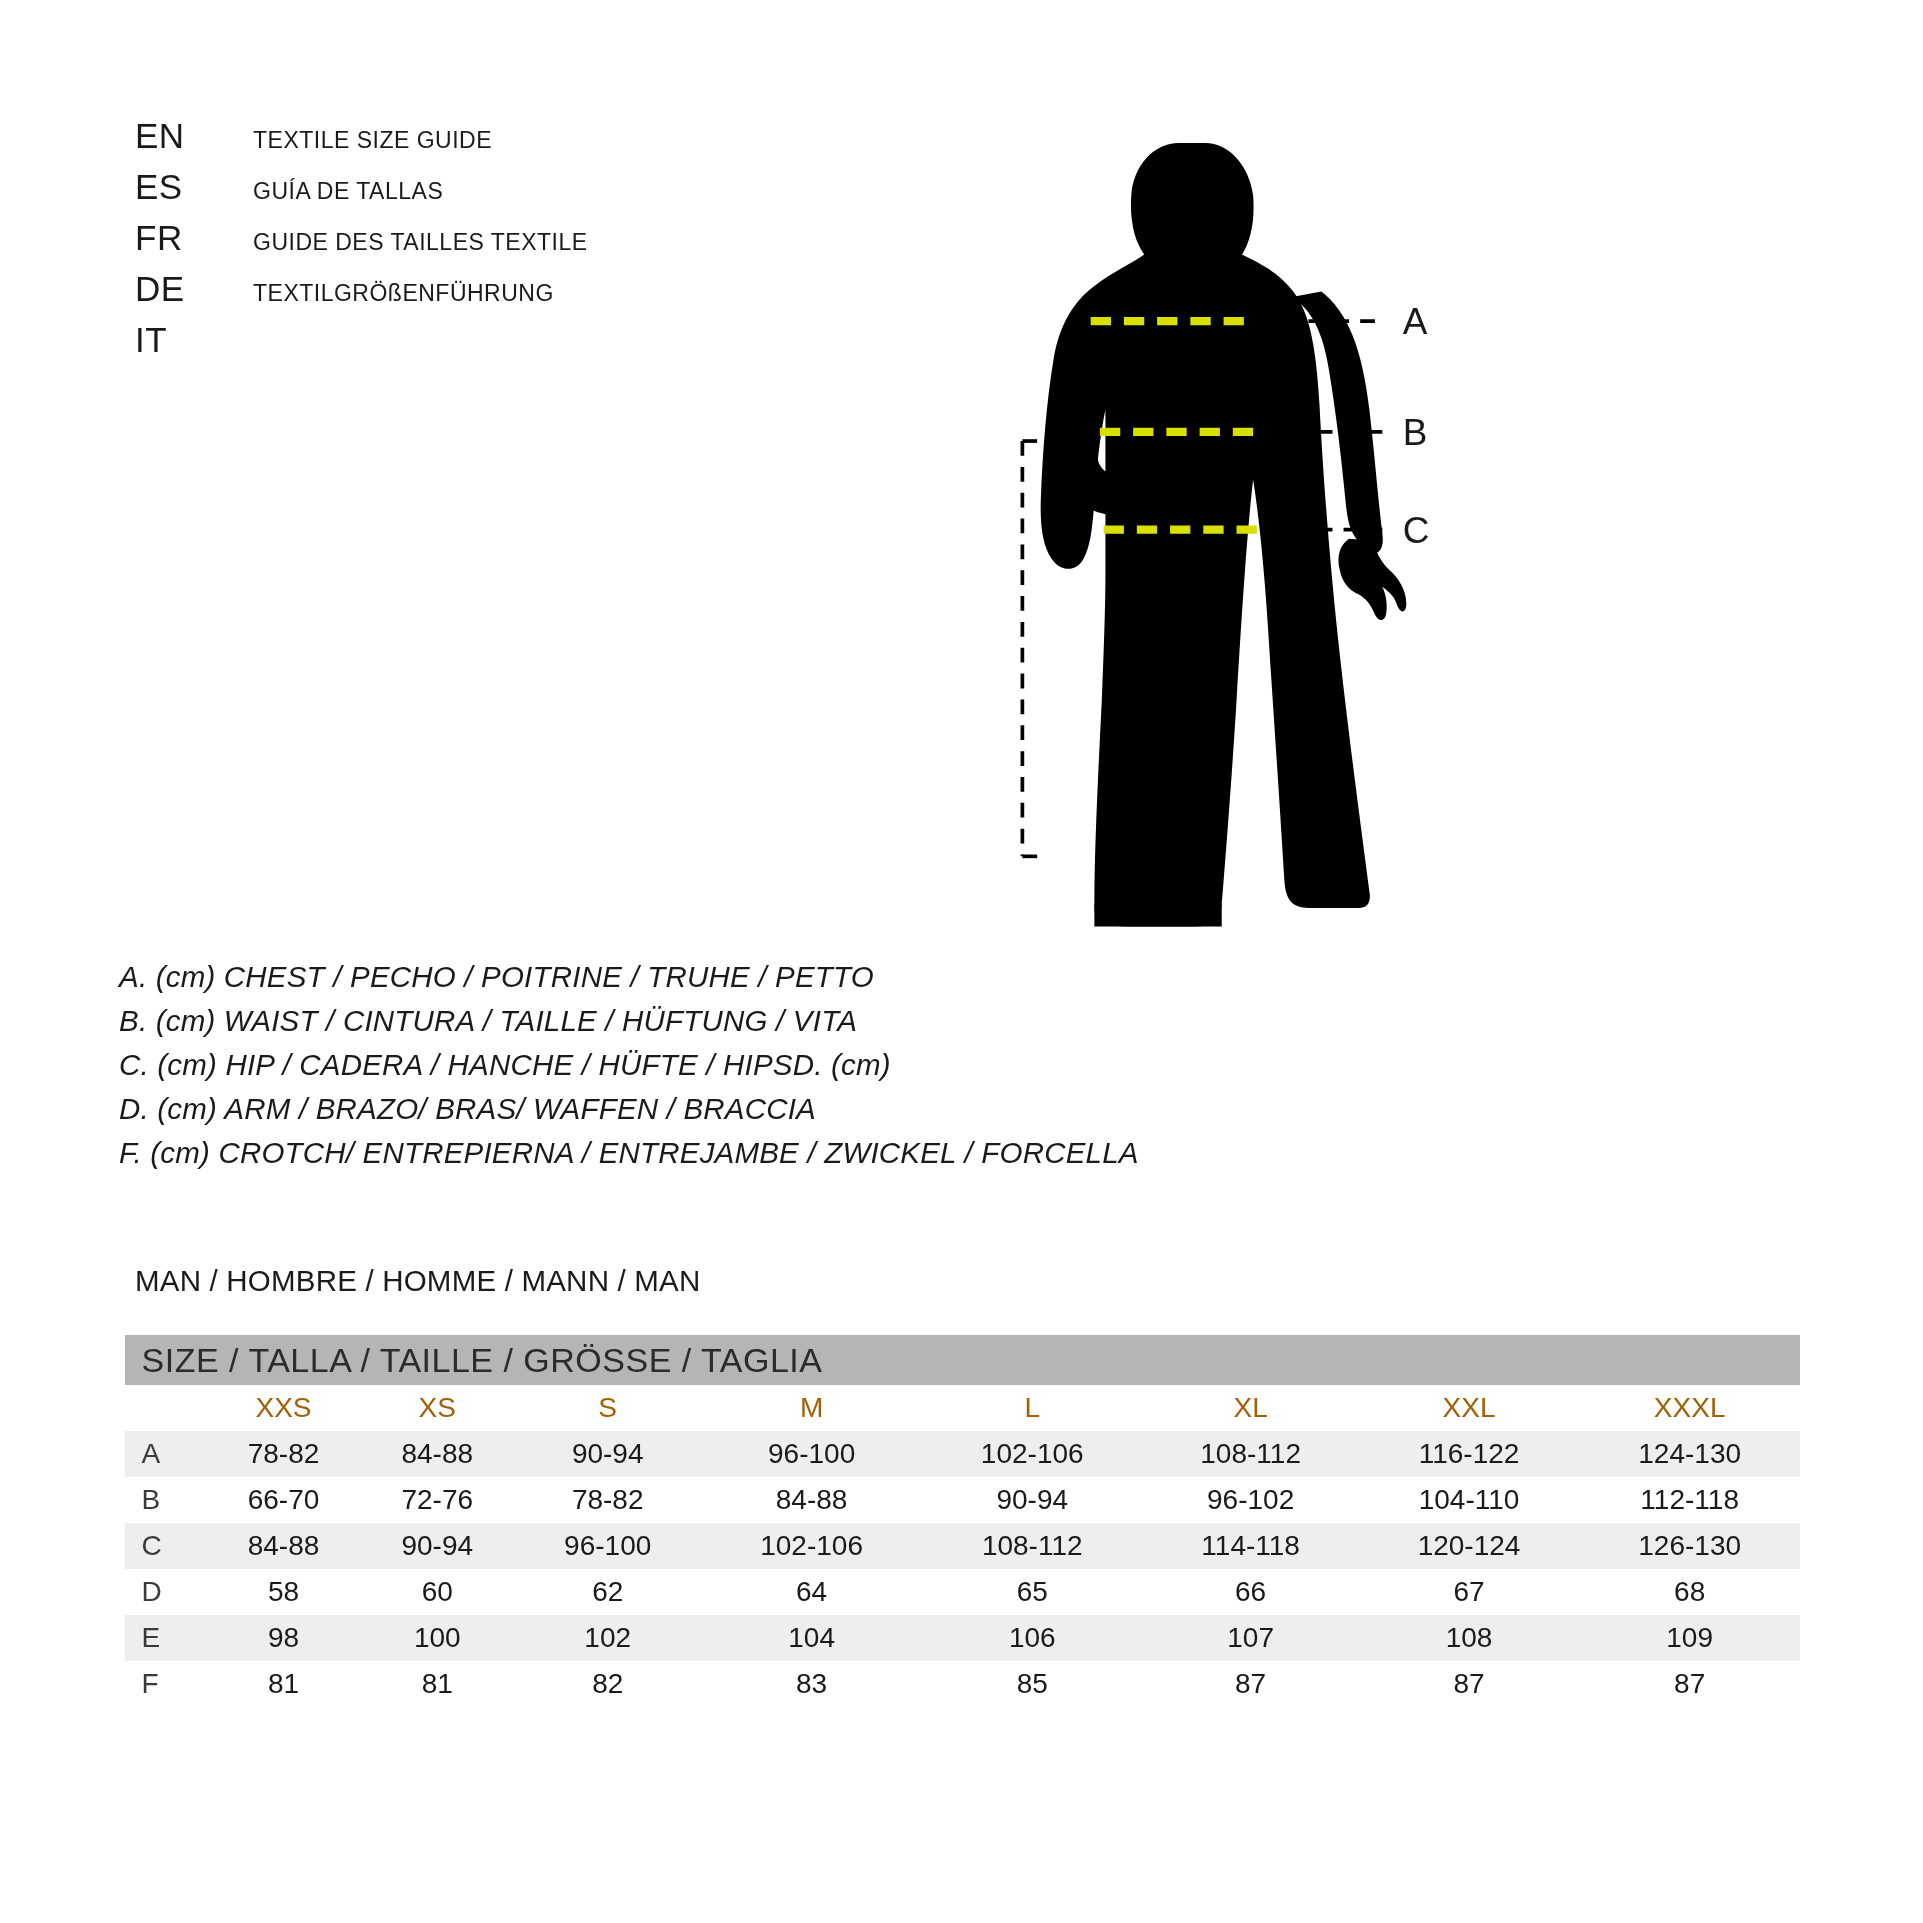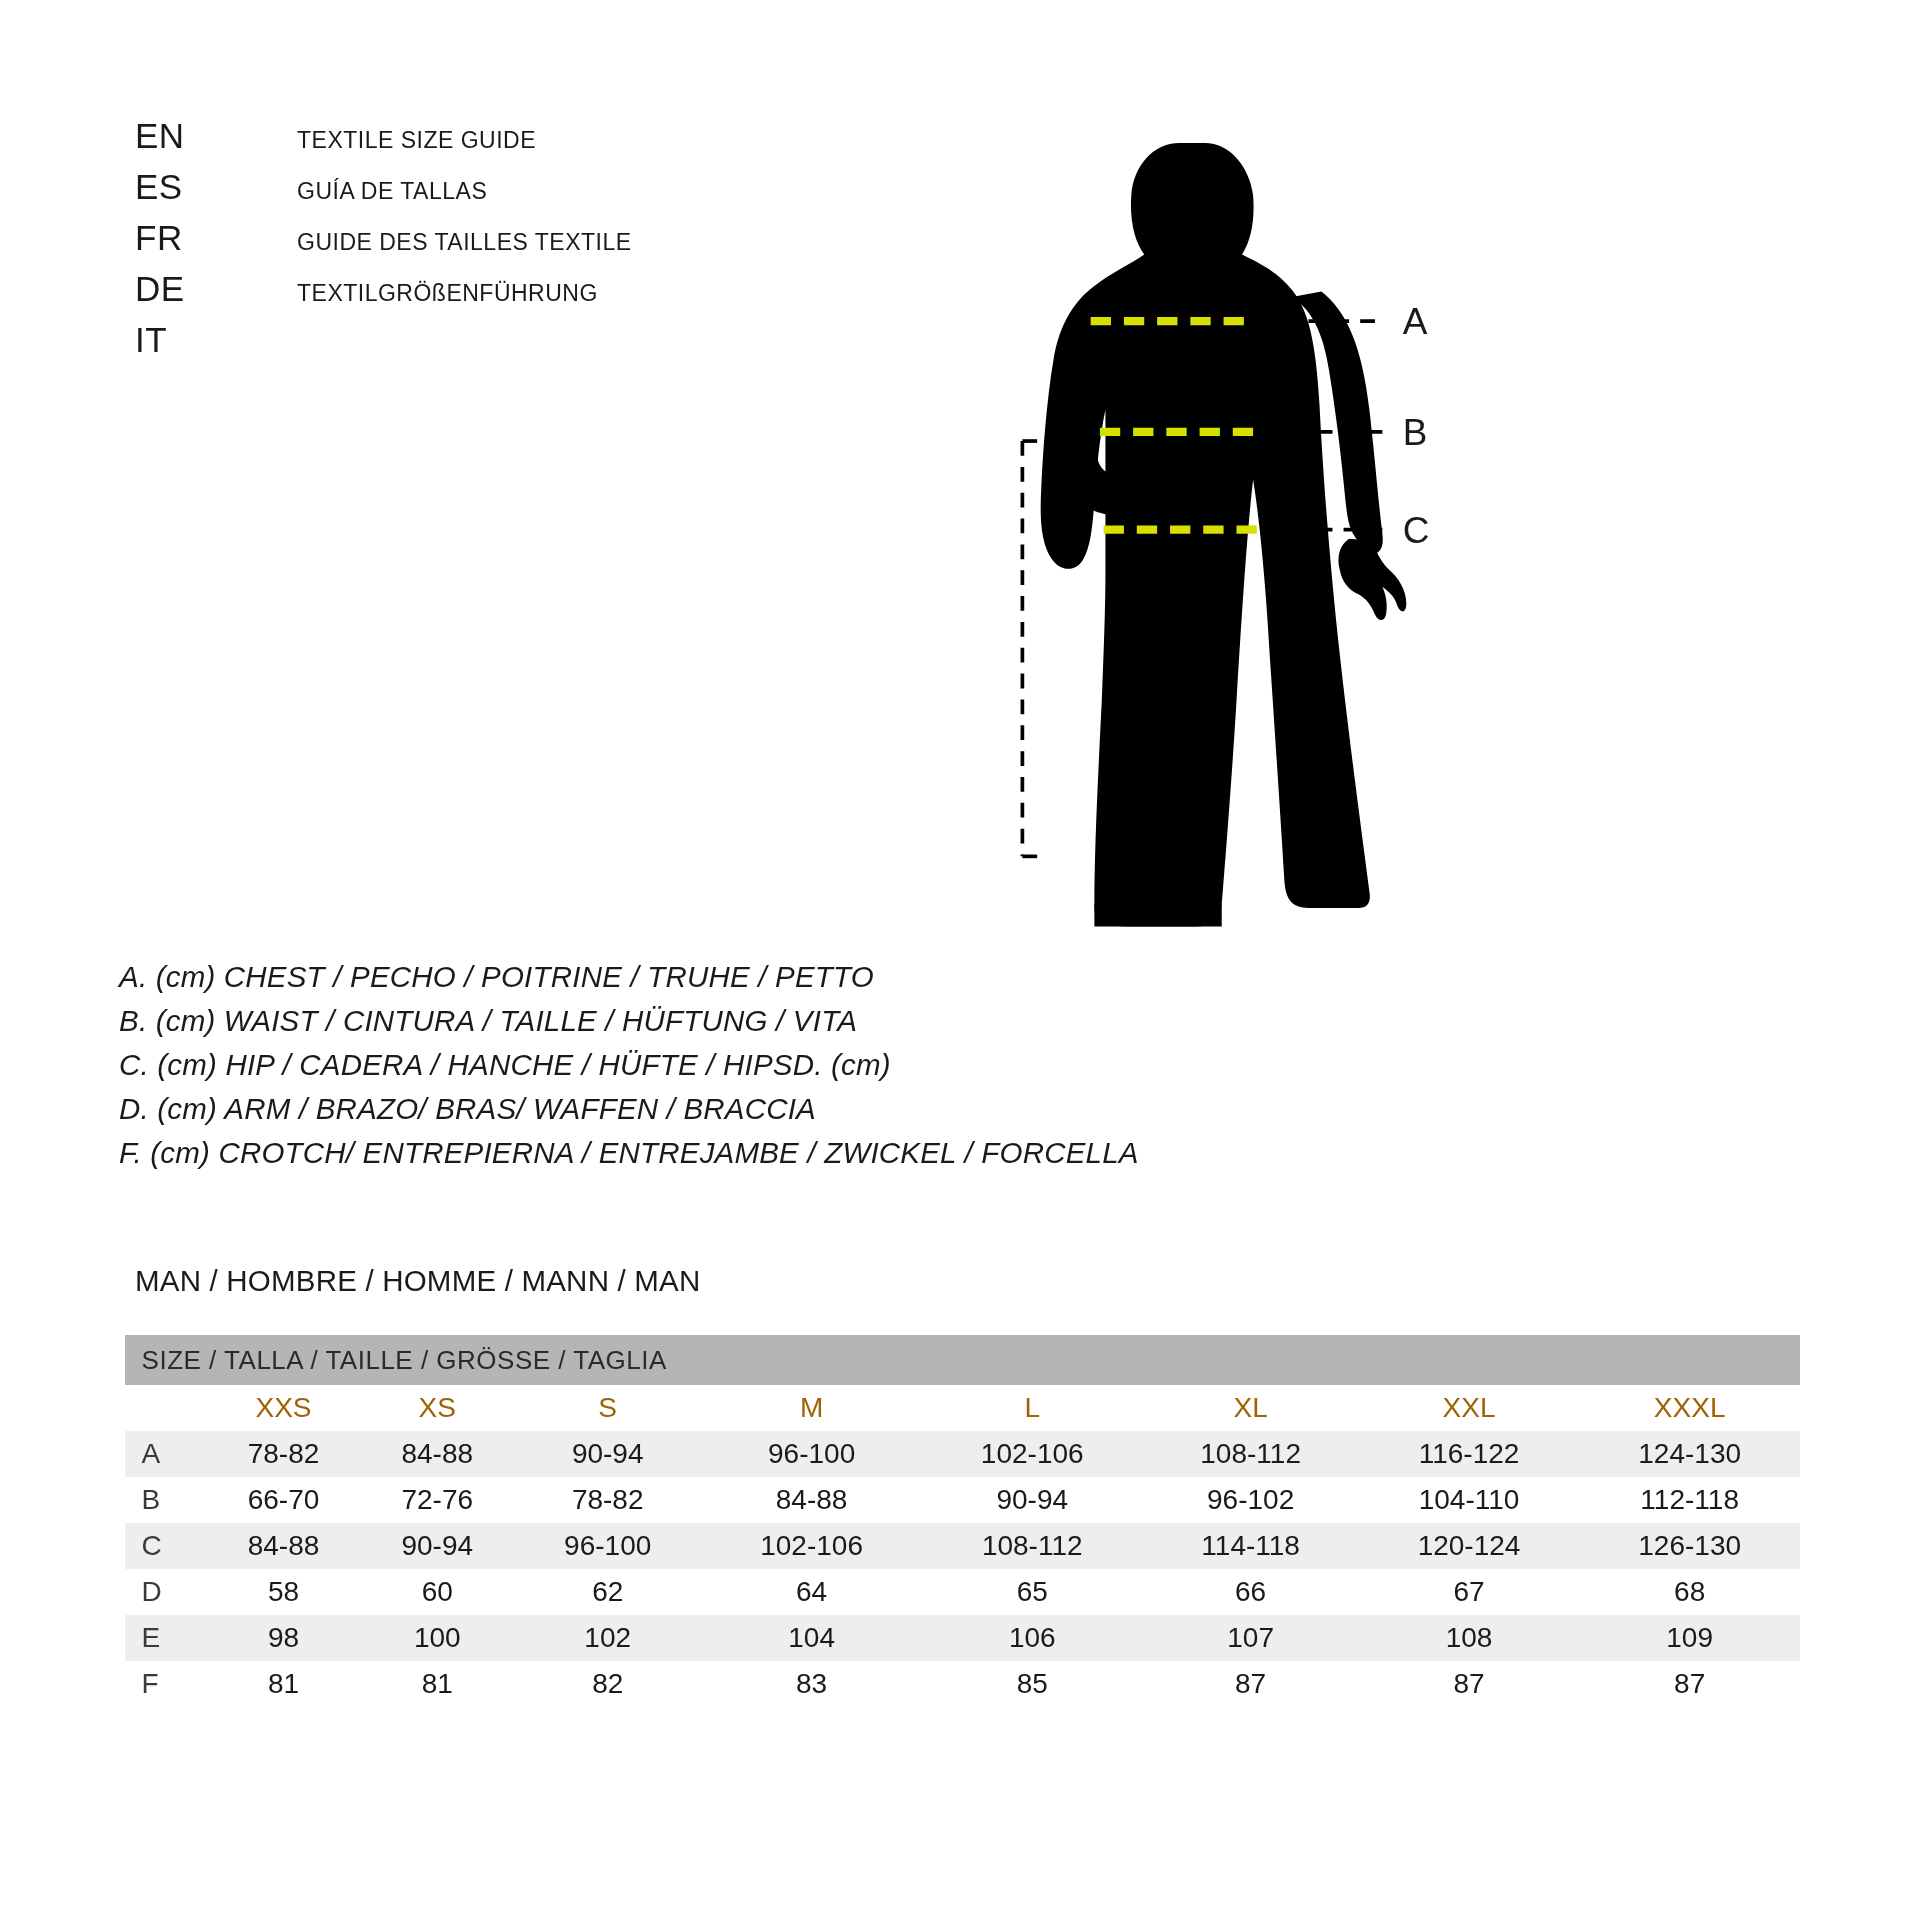--- a/index.html
+++ b/index.html
@@ -19,21 +19,20 @@
   
   #lang-block {
     position: absolute;
     left: 135px;
     top: 116px;
   }
   .lang-row {
     display: flex;
     align-items: baseline;
     height: 51px;
-    gap: 44px;
   }
   .lang-code {
     width: 118px;
     font-size: 35px;
     letter-spacing: 0.5px;
   }
   .lang-title {
     font-size: 23px;
     letter-spacing: 0.5px;
     white-space: nowrap;
@@ -93,21 +92,21 @@
     width: 65px;
     text-align: left;
     padding-left: 16.6px;
     color: #3a3a3a;
   }
   #size-table tr.band-head td {
     background: #b5b5b5;
     text-align: left;
     padding-left: 16.6px;
     height: 50px;
-    font-size: 26px;
+    font-size: 34px;
     color: #2b2b2b;
     letter-spacing: 0.5px;
   }
   #size-table tr.zebra td {
     background: #eeeeee;
   }
   #size-table tr.plain td {
     background: #ffffff;
   }
   #size-table tr.cols td {

